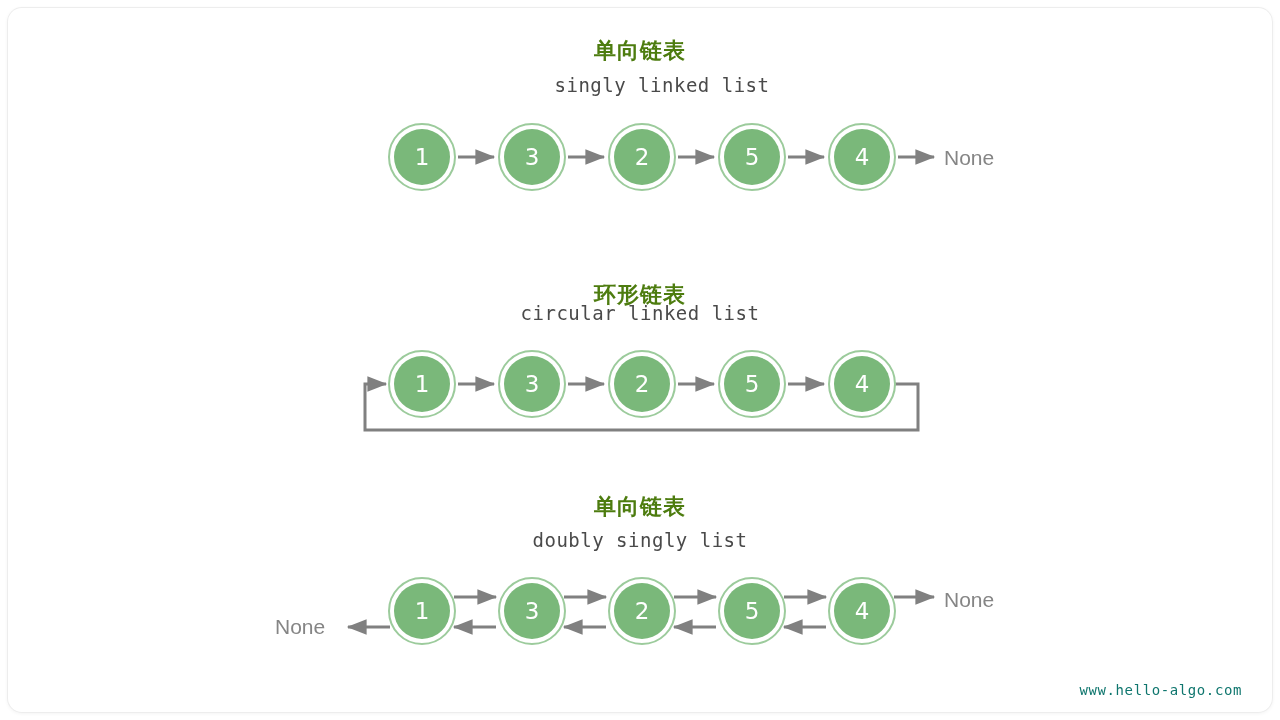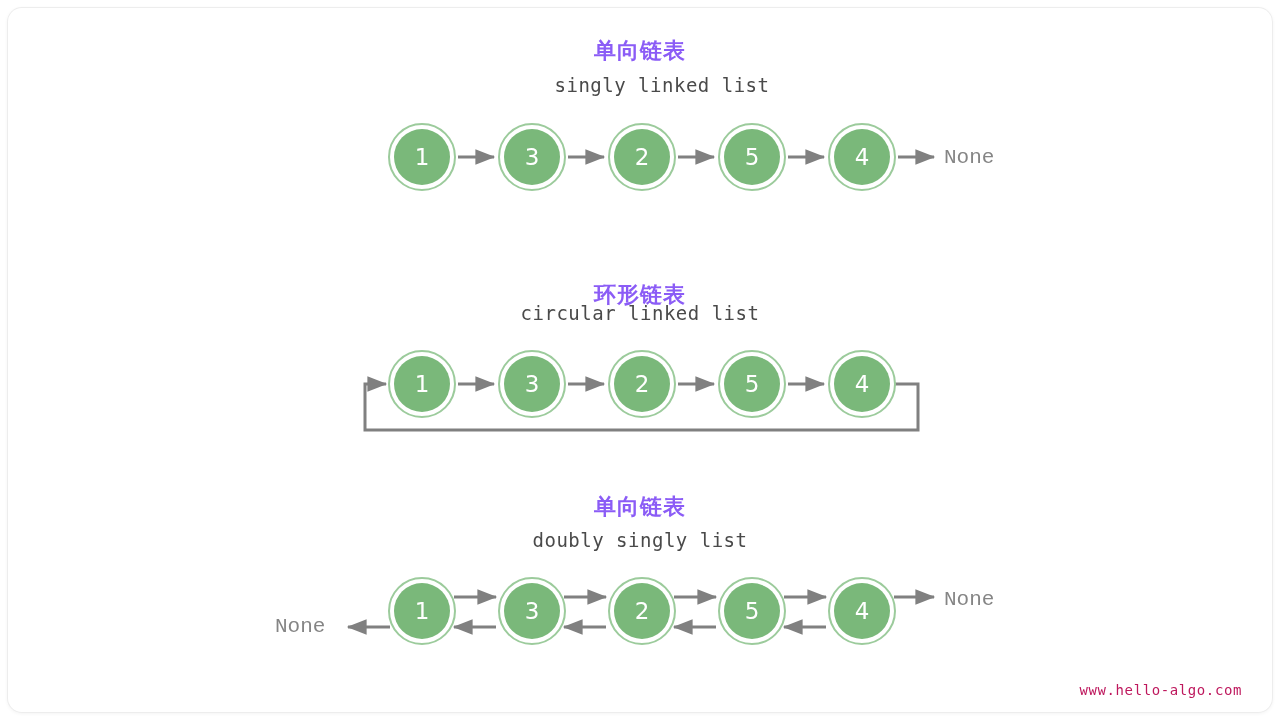--- a/index.html
+++ b/index.html
@@ -38,49 +38,49 @@
     position: absolute;
     left: 0;
     top: 0;
   }
 
   
   .section-title {
     position: absolute;
     width: 100%;
     text-align: center;
-    color: #8b5cf6;
+    color: #4d7c0f;
     font-family: "DejaVu Sans", sans-serif;
     font-weight: bold;
     font-size: 22px;
     letter-spacing: 1px;
   }
   .section-sub {
     position: absolute;
     width: 100%;
     text-align: center;
     color: #4a4a4a;
     font-family: "DejaVu Sans Mono", monospace;
     font-size: 19px;
     letter-spacing: 0.5px;
   }
 
   .none-label {
     position: absolute;
     color: #858585;
-    font-family: Liberation Mono, monospace;
+    font-family: Liberation Sans, sans-serif;
     font-size: 21px;
     white-space: nowrap;
   }
 
   .watermark {
     position: absolute;
     right: 38px;
     bottom: 22px;
-    color: #be185d;
+    color: #0f766e;
     font-family: "DejaVu Sans Mono", monospace;
     font-size: 14px;
     letter-spacing: 0.6px;
   }
 
   .node-value {
     font-family: "DejaVu Sans", sans-serif;
     font-size: 23px;
     fill: #ffffff;
   }

